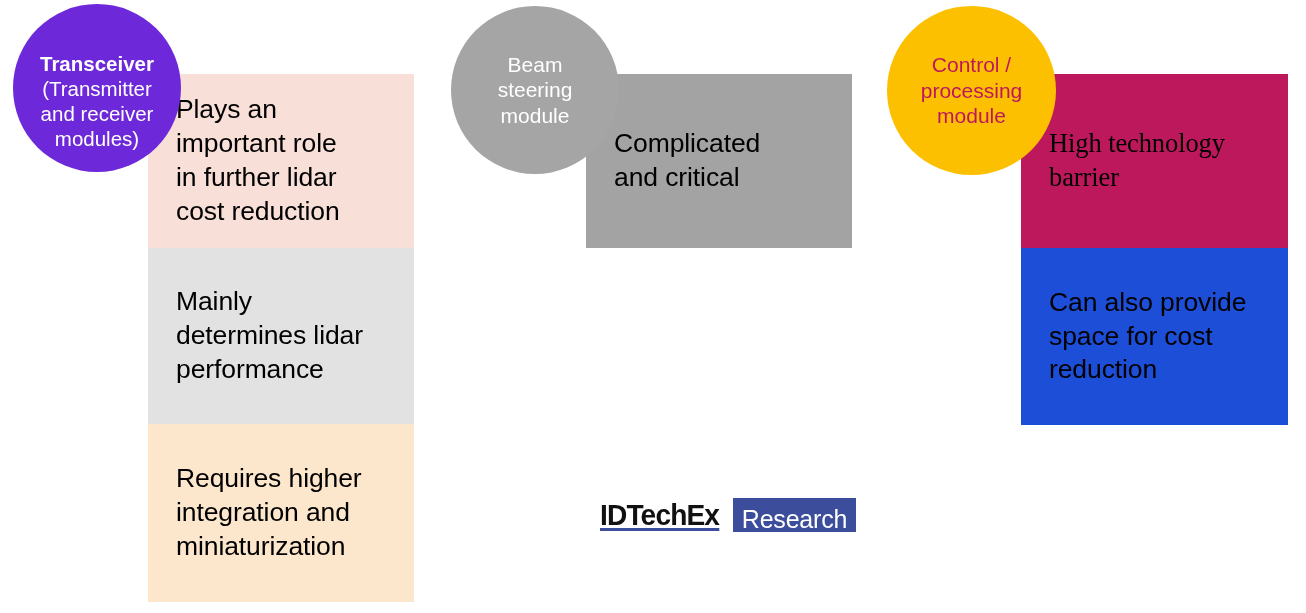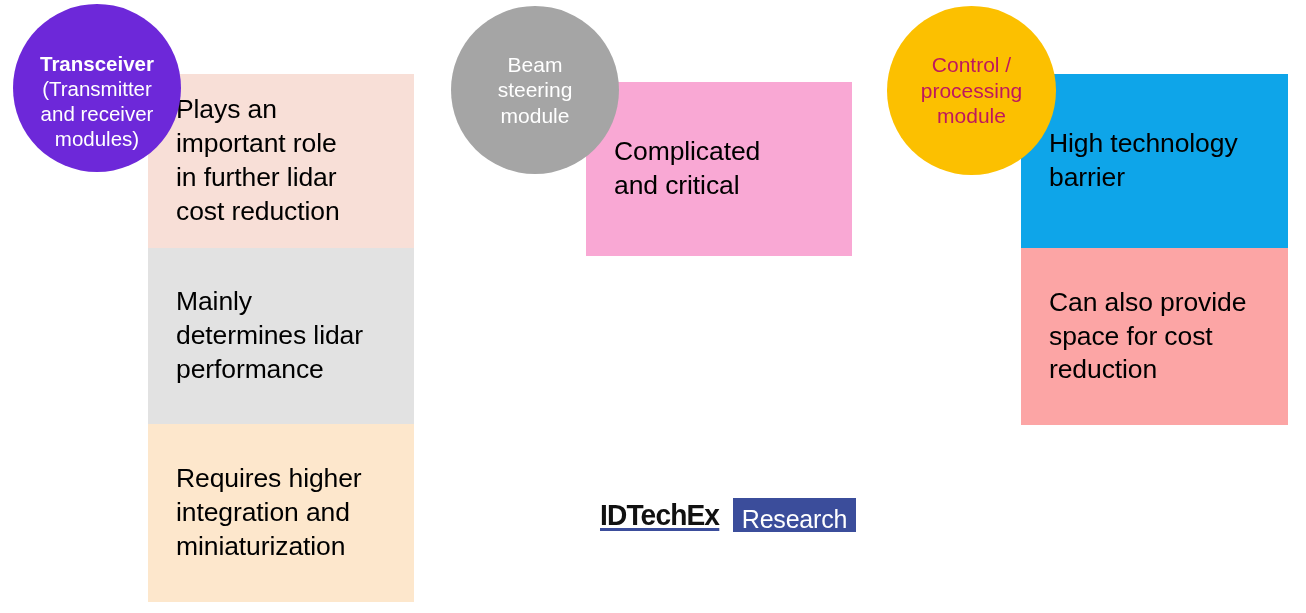--- a/index.html
+++ b/index.html
@@ -154,30 +154,30 @@
     <span class="btext">Mainly
 determines lidar
 performance</span>
   </div>
   <div class="block c1 c1-c" style="background: rgb(253, 231, 204);">
     <span class="btext">Requires higher
 integration and
 miniaturization</span>
   </div>
 
-  <div class="block c2 c2-a" style="background: #f9a8d4; margin-top: 8px;">
+  <div class="block c2 c2-a" style="background: #a3a3a3;">
     <span class="btext">Complicated
 and critical</span>
   </div>
 
-  <div class="block c3 c3-a" style="background: #0ea5e9;">
+  <div class="block c3 c3-a" style="background: #be185d; font-family: Liberation Serif, serif;">
     <span class="btext">High technology
 barrier</span>
   </div>
-  <div class="block c3 c3-b" style="background: #fca5a5;">
+  <div class="block c3 c3-b" style="background: #1d4ed8;">
     <span class="btext">Can also provide
 space for cost
 reduction</span>
   </div>
 
   <div class="circle" id="circle-transceiver" style="background: #6d28d9; color: rgb(255, 255, 255);">
     <span class="ctext">
       <span class="ctitle">Transceiver</span><span>(Transmitter
 and receiver
 modules)</span>

